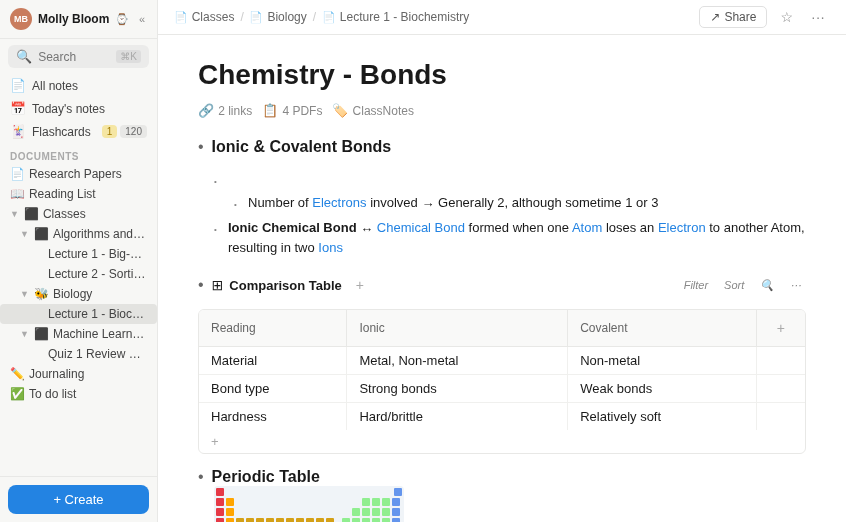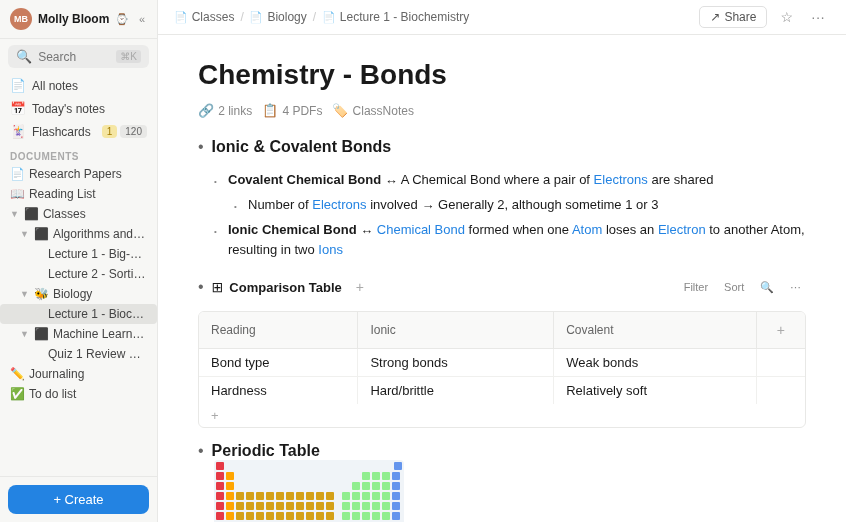--- a/index.html
+++ b/index.html
@@ -58,21 +58,21 @@
     .section-heading { font-size: 16px; font-weight: 700; margin: 16px 0 10px; display: flex; align-items: center; gap: 6px; }
     .bullet-heading { display: flex; align-items: flex-start; gap: 6px; }
     .bullet { color: #666; font-size: 16px; margin-right: 2px; }
     .bullet-item { display: flex; align-items: flex-start; gap: 6px; margin: 4px 0; font-size: 13px; line-height: 1.6; }
     .bullet-item .dot { color: #888; font-size: 8px; margin-top: 6px; min-width: 8px; }
     .sub-bullet { padding-left: 20px; }
     .link { color: #2383e2; text-decoration: none; }
 
     
     .table-section { margin: 12px 0; border: 1px solid #e8e8e6; border-radius: 6px; overflow: hidden; }
-    .table-action-btn { background: none; border: none; font-size: 11px; color: #888; cursor: pointer; padding: 2px 5px; }
+    .table-action-btn { background: none; border: none; font-size: 11px; color: #888; cursor: pointer; padding: 2px 5px; font-style: italic; }
 
     table { width: 100%; border-collapse: collapse; font-size: 13px; }
     th { background: #f9f9f8; padding: 6px 12px; text-align: left; font-weight: 500; color: #666; border-bottom: 1px solid #e8e8e6; border-right: 1px solid #e8e8e6; font-size: 12px; }
     th:last-child { border-right: none; }
     td { padding: 6px 12px; border-bottom: 1px solid #f0f0ee; border-right: 1px solid #f0f0ee; }
     td:last-child { border-right: none; }
     tr:last-child td { border-bottom: none; }
     .add-col-btn { background: none; border: none; color: #aaa; cursor: pointer; padding: 4px 8px; font-size: 14px; }
     .add-row-btn { padding: 4px 12px; color: #aaa; font-size: 13px; display: flex; align-items: center; gap: 4px; cursor: pointer; }
   </style>
@@ -226,23 +226,20 @@
       </div>
     </div>
 
     <div class="bullet-heading">
       <span class="bullet">•</span>
       <h2 class="section-heading" style="margin:0 0 10px;">Ionic &amp; Covalent Bonds</h2>
     </div>
 
     <div class="bullet-item" style="padding-left:16px;">
       <span class="dot">•</span>
-      <span>
-        <strong>Covalent Chemical Bond</strong> ↔ A Chemical Bond where a pair of <a class="link" href="#">Electrons</a> are shared
-      </span>
     </div>
 
     <div class="bullet-item sub-bullet" style="padding-left:36px;">
       <span class="dot">•</span>
       <span>
         Number of <a class="link" href="#">Electrons</a> involved → Generally 2, although sometime 1 or 3
       </span>
     </div>
 
     <div class="bullet-item" style="padding-left:16px;">
@@ -275,20 +272,26 @@
             <th>
               <span>Ionic</span>
             </th>
             <th>
               <span>Covalent</span>
             </th>
             <th style="width:30px;"><button class="add-col-btn">+</button></th>
           </tr>
         </thead>
         <tbody>
+          <tr>
+            <td>Material</td>
+            <td>Metal, Non-metal</td>
+            <td>Non-metal</td>
+            <td></td>
+          </tr>
           <tr>
             <td>Bond type</td>
             <td>Strong bonds</td>
             <td>Weak bonds</td>
             <td></td>
           </tr>
           <tr>
             <td>Hardness</td>
             <td>Hard/brittle</td>
             <td>Relatively soft</td>

